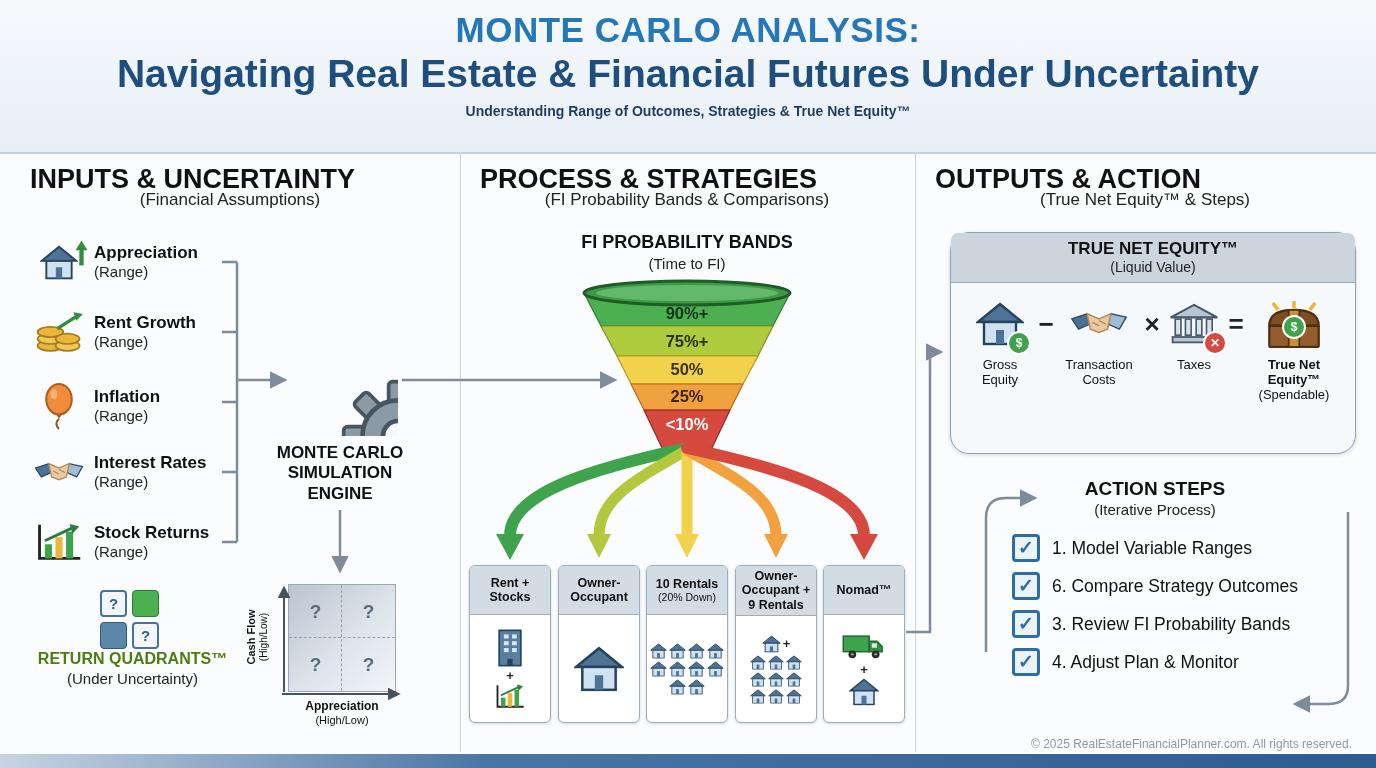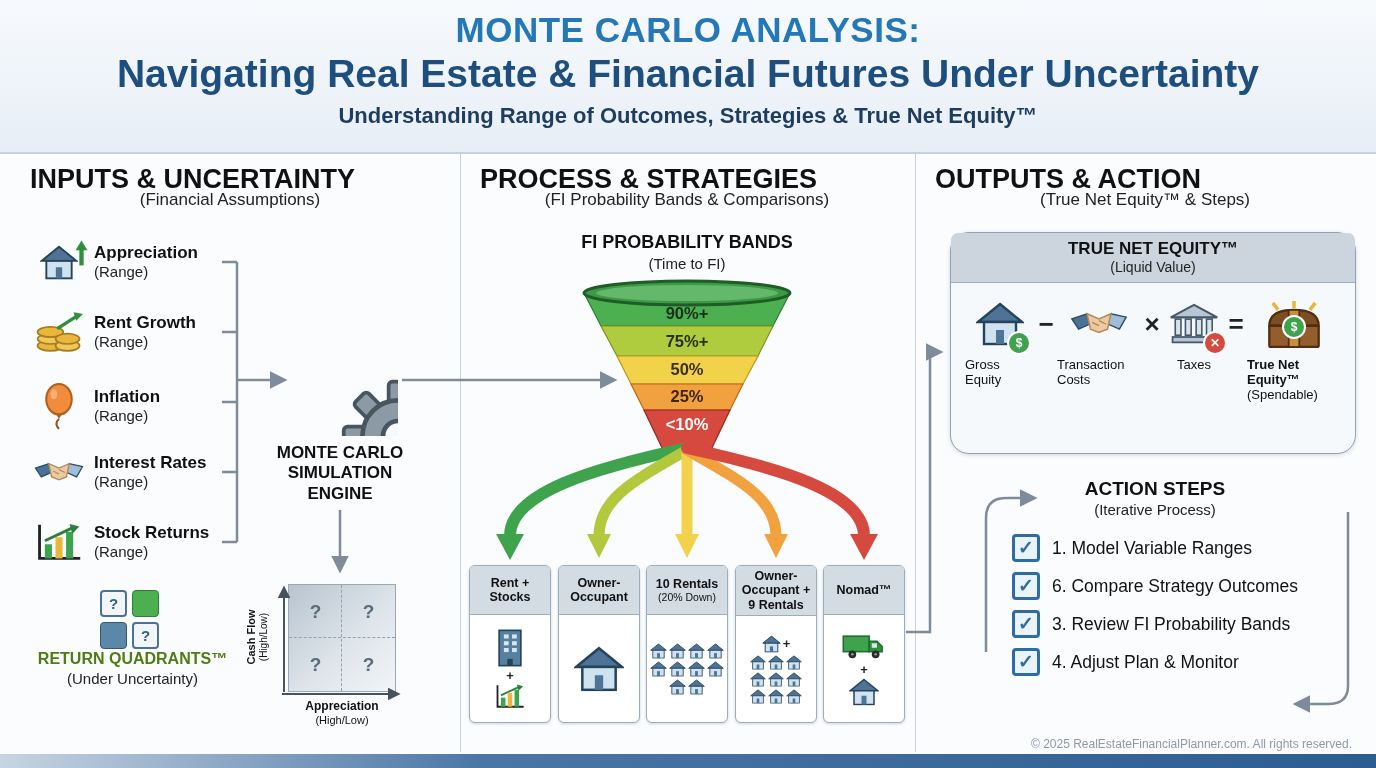--- a/index.html
+++ b/index.html
@@ -7,21 +7,21 @@
     position:relative; width:1376px; height:768px; overflow:hidden;
     background:#fbfcfe; font-family:"Liberation Sans", sans-serif; color:#1a1a1a;
   }
   .abs { position:absolute; }
 
   
   .header { position:absolute; left:0; top:0; width:1376px; height:152px;
     background:linear-gradient(#f7fafd,#e7eef6); border-bottom:2px solid #c5d1de; text-align:center; }
   .title1 { margin-top:10px; font-size:35px; font-weight:bold; color:#2478b8; letter-spacing:.5px; }
   .title2 { margin-top:2px; font-size:39px; font-weight:bold; color:#1d4e7e; }
-  .subtitle { margin-top:7px; font-size:22px; font-weight:bold; color:#1d3c5e; }
+  .subtitle { margin-top:7px; font-size:14px; font-weight:bold; color:#1d3c5e; }
 
   .vdiv { position:absolute; top:152px; bottom:16px; width:1px; background:#c9d3dd; }
 
   .col-title { position:absolute; font-size:27px; font-weight:bold; text-align:left; color:#111; }
   .col-sub { position:absolute; font-size:17px; text-align:center; color:#222; }
 
   
   .in-item { position:absolute; left:34px; width:205px; display:flex; align-items:center; gap:10px; }
   .in-icon { width:50px; height:52px; flex:none; position:relative; display:flex; align-items:center; justify-content:center; }
   .in-label { font-size:17px; font-weight:bold; line-height:1.12; color:#111; }
@@ -72,21 +72,21 @@
 
   
   .tne { position:absolute; left:950px; top:232px; width:406px; height:222px; box-sizing:border-box;
     background:#f6f9fc; border:1.5px solid #8fa3b8; border-radius:19px; box-shadow:0 1px 4px rgba(40,60,80,.18); }
   .tne-head { background:#ccd5dd; border-radius:7px 7px 0 0; border-bottom:1px solid #9cadbc; text-align:center; padding:6px 4px 7px; }
   .tne-title { font-size:17px; font-weight:bold; color:#111; }
   .tne-sub { font-size:14px; color:#222; }
   .tne-row { display:flex; justify-content:center; align-items:flex-start; margin-top:12px; gap:3px; }
   .tne-item { display:flex; flex-direction:column; align-items:center; }
   .tne-icon { height:58px; display:flex; align-items:center; justify-content:center; position:relative; }
-  .tne-label { font-size:13px; line-height:1.15; margin-top:5px; color:#111; }
+  .tne-label { font-size:13px; text-align:center; line-height:1.15; margin-top:5px; color:#111; }
   .tne-op { font-size:26px; font-weight:bold; line-height:58px; color:#222; width:16px; text-align:center; }
   .badge { position:absolute; width:20px; height:20px; border-radius:50%; border:2px solid #fff;
     display:flex; align-items:center; justify-content:center; font-size:12px; font-weight:bold; color:#fff; box-sizing:content-box; }
   .badge-green { background:#3fa34d; right:-7px; bottom:-2px; }
   .badge-red { background:#d6493f; right:-8px; bottom:-2px; }
   .badge-chest { background:#3fa34d; left:50%; top:56%; transform:translate(-50%,-50%); }
 
   
   .action-title { position:absolute; left:1000px; top:478px; width:310px; text-align:center; font-size:19px; font-weight:bold; color:#111; }
   .action-sub { position:absolute; left:1000px; top:501px; width:310px; text-align:center; font-size:15px; color:#222; }

